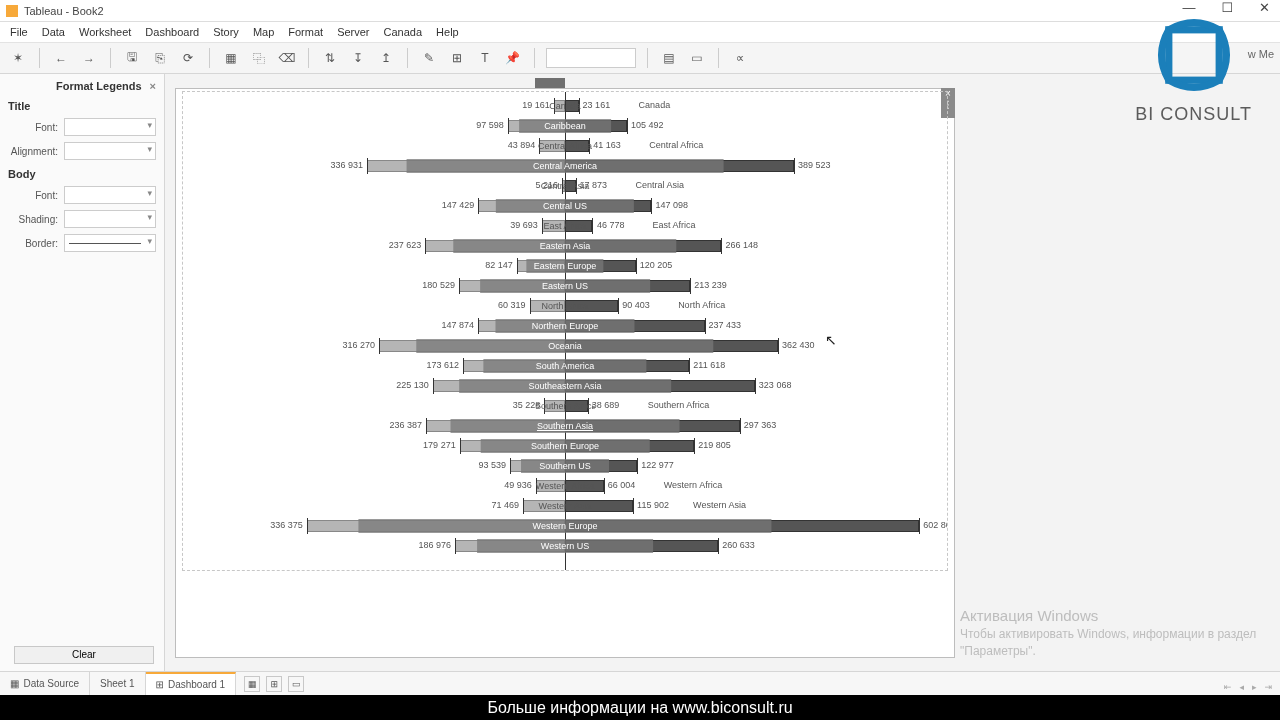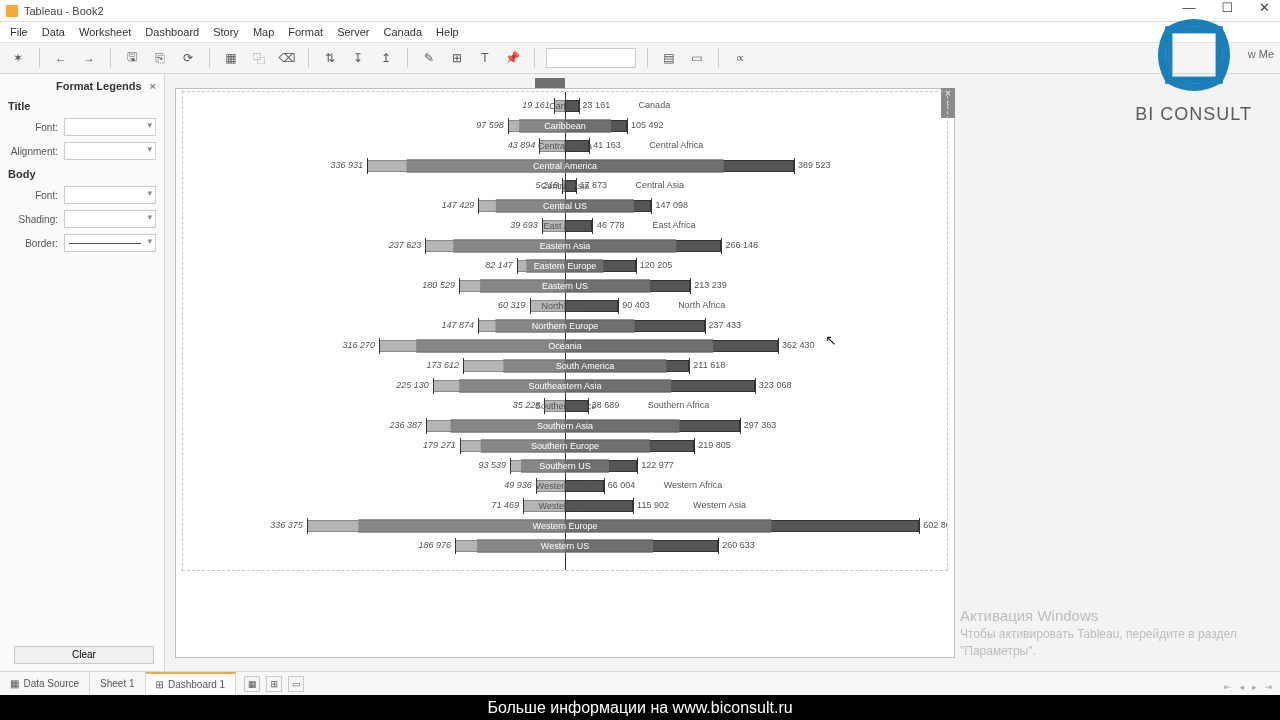--- a/index.html
+++ b/index.html
@@ -36,21 +36,21 @@
   .legendrow { text-align:center; font-size:11px; color:#555; padding:2px 0 6px; }
   .legendswatch { display:inline-block; width:12px; height:10px; vertical-align:middle; margin:0 4px 0 16px; }
   .chartbody { position:relative; margin:2px 6px; height:480px; border:1px dashed #c7c7c7; overflow:hidden; }
   .axis { position:absolute; top:0; bottom:0; width:1px; background:#333; }
   .row { position:absolute; left:0; right:0; height:16px; }
   .bar { position:absolute; height:12px; top:2px; }
   .bar.l { right:50%; background:#b5b5b5; border:1px solid #888; }
   .bar.r { left:50%; background:#555; border:1px solid #333; }
   .bar.cat { position:absolute; height:14px; top:1px; left:50%; transform:translateX(-50%); color:#fff; font-size:9px; text-align:center; line-height:14px; overflow:hidden; white-space:nowrap; }
   .lab { position:absolute; font-size:9px; color:#555; top:2px; white-space:nowrap; }
-  .lab.l { text-align:right;font-style:italic; }
+  .lab.l { text-align:right; }
   .tick { position:absolute; top:0; bottom:0; width:1px; background:#333; }
   .showtxt { position:absolute; top:2px; font-size:9px; color:#555; }
   .cursor { position:absolute; font-size:14px; color:#222; }
   .logo { position:absolute; right:28px; top:10px; text-align:center; }
   .logo svg { display:block; margin:0 auto; }
   .logo .brand { font-size:18px; color:#5b5b5b; letter-spacing:1px; margin-top:4px; }
   .watermark { position:absolute; right:20px; bottom:60px; font-size:12px; color:#bdbdbd; text-align:left; width:300px; line-height:1.4; }
   .tabstrip { position:absolute; left:0; right:0; bottom:25px; height:24px; border-top:1px solid #d6d6d6; background:#f7f7f7; display:flex; align-items:center; font-size:10px; color:#555; }
   .dstab { padding:0 10px; border-right:1px solid #d6d6d6; height:100%; display:flex; align-items:center; gap:4px; cursor:pointer; }
   .dstab.active { background:#fff; border-top:2px solid #f7a93a; }
@@ -273,21 +273,21 @@
             <div class="tick" style="left: 594.997px; height: 16px; top: 0px;"></div>
             <div class="bar cat" style="width: 297.391px; background: rgba(120, 120, 120, 0.75); color: rgb(255, 255, 255);">Oceania</div>
             <div class="lab l" style="right: 571.869px;">316 270</div>
             <div class="lab" style="left: 598.997px;">362 430</div>
           </div>
           <div class="row" style="top: 266px;">
             <div class="bar l" style="width: 102.03px;"></div>
             <div class="bar r" style="width: 124.366px;"></div>
             <div class="tick" style="left: 279.97px; height: 16px; top: 0px;"></div>
             <div class="tick" style="left: 506.366px; height: 16px; top: 0px;"></div>
-            <div class="bar cat" style="width: 163.249px; background: rgba(120, 120, 120, 0.75); color: rgb(255, 255, 255); margin-left: 20px;">South America</div>
+            <div class="bar cat" style="width: 163.249px; background: rgba(120, 120, 120, 0.75); color: rgb(255, 255, 255);">South America</div>
             <div class="lab l" style="right: 488.03px;">173 612</div>
             <div class="lab" style="left: 510.366px;">211 618</div>
           </div>
           <div class="row" style="top: 286px;">
             <div class="bar l" style="width: 132.307px;"></div>
             <div class="bar r" style="width: 189.865px;"></div>
             <div class="tick" style="left: 249.693px; height: 16px; top: 0px;"></div>
             <div class="tick" style="left: 571.865px; height: 16px; top: 0px;"></div>
             <div class="bar cat" style="width: 211.691px; background: rgba(120, 120, 120, 0.75); color: rgb(255, 255, 255);">Southeastern Asia</div>
             <div class="lab l" style="right: 518.307px;">225 130</div>
@@ -301,21 +301,21 @@
             <div class="bar cat" style="width: 60px; background: transparent; color: rgb(85, 85, 85);">Southern Africa</div>
             <div class="lab l" style="right: 406.703px;">35 228</div>
             <div class="lab" style="left: 408.737px;">38 689</div>
             <div class="showtxt" style="left: 464.737px;">Southern Africa</div>
           </div>
           <div class="row" style="top: 326px;">
             <div class="bar l" style="width: 139.003px;"></div>
             <div class="bar r" style="width: 174.758px;"></div>
             <div class="tick" style="left: 242.997px; height: 16px; top: 0px;"></div>
             <div class="tick" style="left: 556.758px; height: 16px; top: 0px;"></div>
-            <div class="bar cat" style="width: 229px; background: rgba(120, 120, 120, 0.75); color: rgb(255, 255, 255);">Southern Asia</div>
+            <div class="bar cat" style="width: 229px; background: rgba(120, 120, 120, 0.75); color: rgb(255, 255, 255); text-decoration: underline;">Southern Asia</div>
             <div class="lab l" style="right: 525.003px;">236 387</div>
             <div class="lab" style="left: 560.758px;">297 363</div>
           </div>
           <div class="row" style="top: 346px;">
             <div class="bar l" style="width: 105.356px;"></div>
             <div class="bar r" style="width: 129.178px;"></div>
             <div class="tick" style="left: 276.644px; height: 16px; top: 0px;"></div>
             <div class="tick" style="left: 511.178px; height: 16px; top: 0px;"></div>
             <div class="bar cat" style="width: 168.57px; background: rgba(120, 120, 120, 0.75); color: rgb(255, 255, 255);">Southern Europe</div>
             <div class="lab l" style="right: 491.356px;">179 271</div>
@@ -382,21 +382,21 @@
     <path d="M22 22 Q50 6 78 22" fill="none" stroke="#1b7fba" stroke-width="8"></path>
     <path d="M22 78 Q50 94 78 78" fill="none" stroke="#1b7fba" stroke-width="8"></path>
     <path d="M22 22 Q6 50 22 78" fill="none" stroke="#1b7fba" stroke-width="8"></path>
     <path d="M78 22 Q94 50 78 78" fill="none" stroke="#1b7fba" stroke-width="8"></path>
   </svg>
   <div class="brand">BI CONSULT</div>
 </div>
 
 <div class="watermark">
   <div style="font-size:15px">Активация Windows</div>
-  <div>Чтобы активировать Tableau, перейдите в раздел</div>
+  <div>Чтобы активировать Windows, информации в раздел</div>
   <div>"Параметры".</div>
 </div>
 
 <div class="tabstrip">
   <div class="dstab">▦ <span>Data Source</span></div>
   <div class="dstab">
       <span>Sheet 1</span>
     </div>
   <div class="dstab active">⊞ <span>Dashboard 1</span></div>
   <div class="tabicons">

